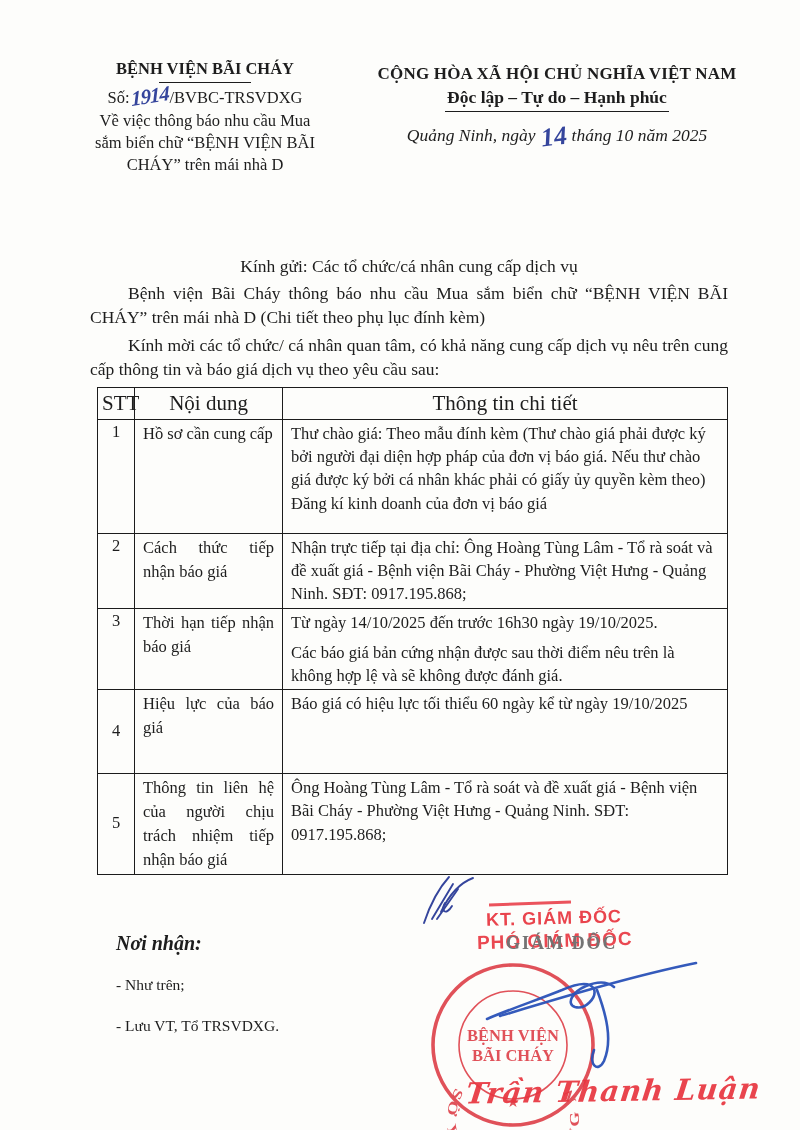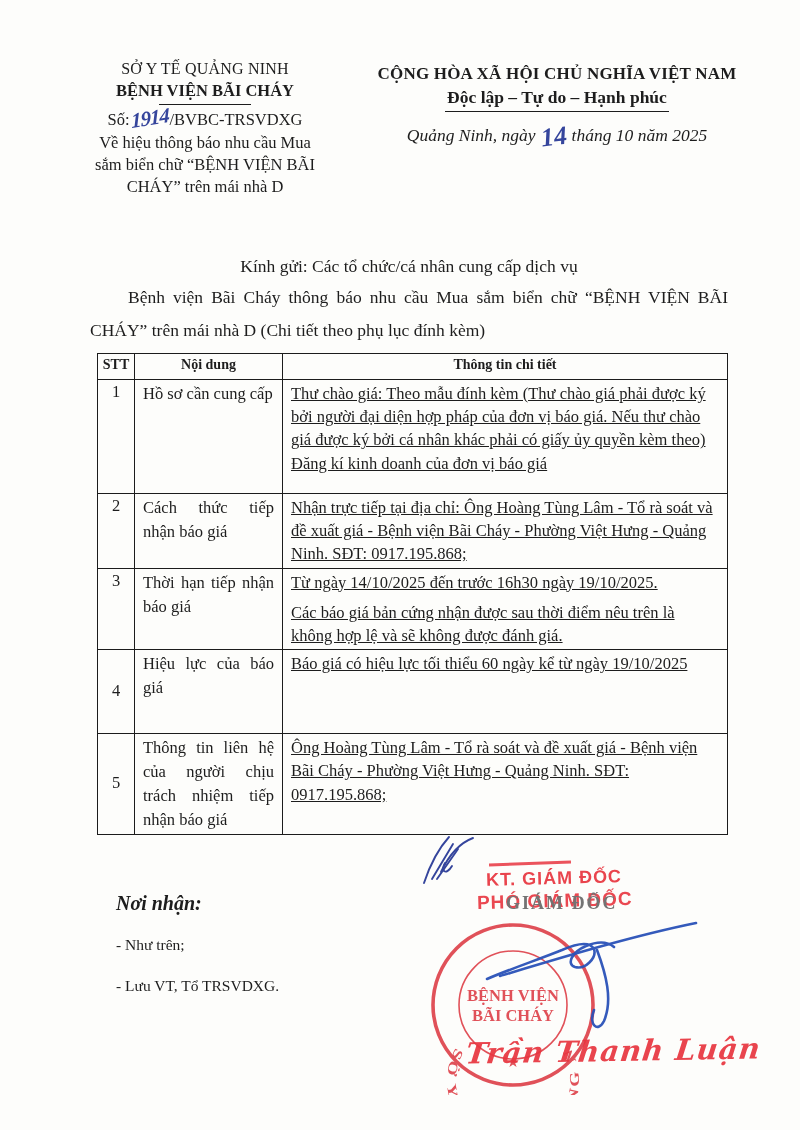--- a/index.html
+++ b/index.html
@@ -27,34 +27,34 @@
     position:absolute; left:352px; top:64px; width:410px;
     text-align:center;
   }
   .nat { font-weight:bold; font-size:17px; letter-spacing:.2px; }
   .motto { font-weight:bold; font-size:17.5px; display:inline-block; border-bottom:1.7px solid #1d1d1d; padding:1px 2px 3px 2px; margin-top:2px; }
   .dateline { font-style:italic; font-size:17.5px; margin-top:10px; white-space:nowrap; }
   .hand-day { font-size:26px; font-weight:bold; transform:rotate(-7deg); margin:0 5px; vertical-align:-4px; }
   
   .bodytext { padding:0 72px 0 90px; }
   .salutation { text-align:center; font-size:17.5px; margin:16px 0 4px 0; }
-  .bodytext p.para { margin:4px 0 0 0; font-size:17.5px; line-height:33px; text-align:justify; text-indent:38px; }
+  .bodytext p.para { margin:4px 0 0 0; font-size:17.5px; line-height:24px; text-align:justify; text-indent:38px; }
   
   table.doc {
     border-collapse:collapse; margin:6px 0 0 97px; width:630px;
     font-size:16.5px; table-layout:fixed;
   }
   table.doc th, table.doc td { border:1.9px solid #1c1c1c; vertical-align:top; padding:2px 8px; }
-  table.doc th { font-weight:bold; text-align:center; font-size:14px; padding:3px 4px; }
+  table.doc th { font-weight:normal; text-align:center; font-size:21px; padding:3px 4px; }
   col.c-stt { width:37px; } col.c-nd { width:148px; } col.c-ct { width:445px; }
   td.stt { text-align:center; padding-top:6px; }
   td.stt.mid { vertical-align:middle; padding-top:0; }
   td.nd { line-height:24px; text-align:justify; padding-top:5px;margin-left:16px; }
   td.ct { line-height:23.2px; padding-top:4px; }
-  td.ct p { margin:0;text-decoration:underline; }
+  td.ct p { margin:0; }
   td.ct p + p { margin-top:0; }
   td.ct p.gap { margin-top:7px; }
   td.ct.just p { text-align:justify; }
   
   .footer { position:relative; height:307px; }
   .closing { font-size:17.5px; margin:9px 0 0 90px; text-indent:32px; }
   .abs { position:absolute; }
   .stamp-red { color:#e8353f; font-weight:bold; font-family:"Liberation Sans","DejaVu Sans",sans-serif; }
   .kt-line1 { left:486px; top:33px; font-size:18px; letter-spacing:1px; transform:rotate(-1.5deg); opacity:.92; }
   .kt-line2 { left:477px; top:55px; font-size:19px; letter-spacing:1px; transform:rotate(-1.5deg); opacity:.9; }
@@ -70,36 +70,36 @@
   }
   svg text { font-family:"Liberation Serif","DejaVu Serif",serif; }
 </style>
 </head>
 <body>
 
 <div class="page">
 
   <div class="hdr">
     <div class="hdr-left">
-      <div class="org">SỞ Y TẾ QUẢNG NINH</div>
       <div class="hosp">BỆNH VIỆN BÃI CHÁY</div>
       <div class="rule"></div>
       <div class="docnum"><span>Số:</span><span class="hand hand-num">1914</span><span>/BVBC-TRSVDXG</span></div>
-      <div class="subject">Về hiệu thông báo nhu cầu Mua sắm biển chữ “BỆNH VIỆN BÃI CHÁY” trên mái nhà D</div>
+      <div class="subject">Về việc thông báo nhu cầu Mua sắm biển chữ “BỆNH VIỆN BÃI CHÁY” trên mái nhà D</div>
     </div>
     <div class="hdr-right">
       <div class="nat">CỘNG HÒA XÃ HỘI CHỦ NGHĨA VIỆT NAM</div>
       <div><span class="motto">Độc lập – Tự do – Hạnh phúc</span></div>
       <div class="dateline"><span>Quảng Ninh, ngày</span><span class="hand hand-day">14</span><span>tháng 10  năm 2025</span></div>
     </div>
   </div>
 
   <div class="bodytext">
     <div class="salutation">Kính gửi: Các tổ chức/cá nhân cung cấp dịch vụ</div>
     <p class="para">Bệnh viện Bãi Cháy thông báo nhu cầu Mua sắm biển chữ “BỆNH VIỆN BÃI CHÁY” trên mái nhà D (Chi tiết theo phụ lục đính kèm)</p>
+    <p class="para">Kính mời các tổ chức/ cá nhân quan tâm, có khả năng cung cấp dịch vụ nêu trên cung cấp thông tin và báo giá dịch vụ theo yêu cầu sau:</p>
   </div>
 
   <table class="doc">
     <colgroup>
         <col class="c-stt">
         <col class="c-nd">
         <col class="c-ct">
       </colgroup>
     <tbody>
         <tr style="height:26px;">

